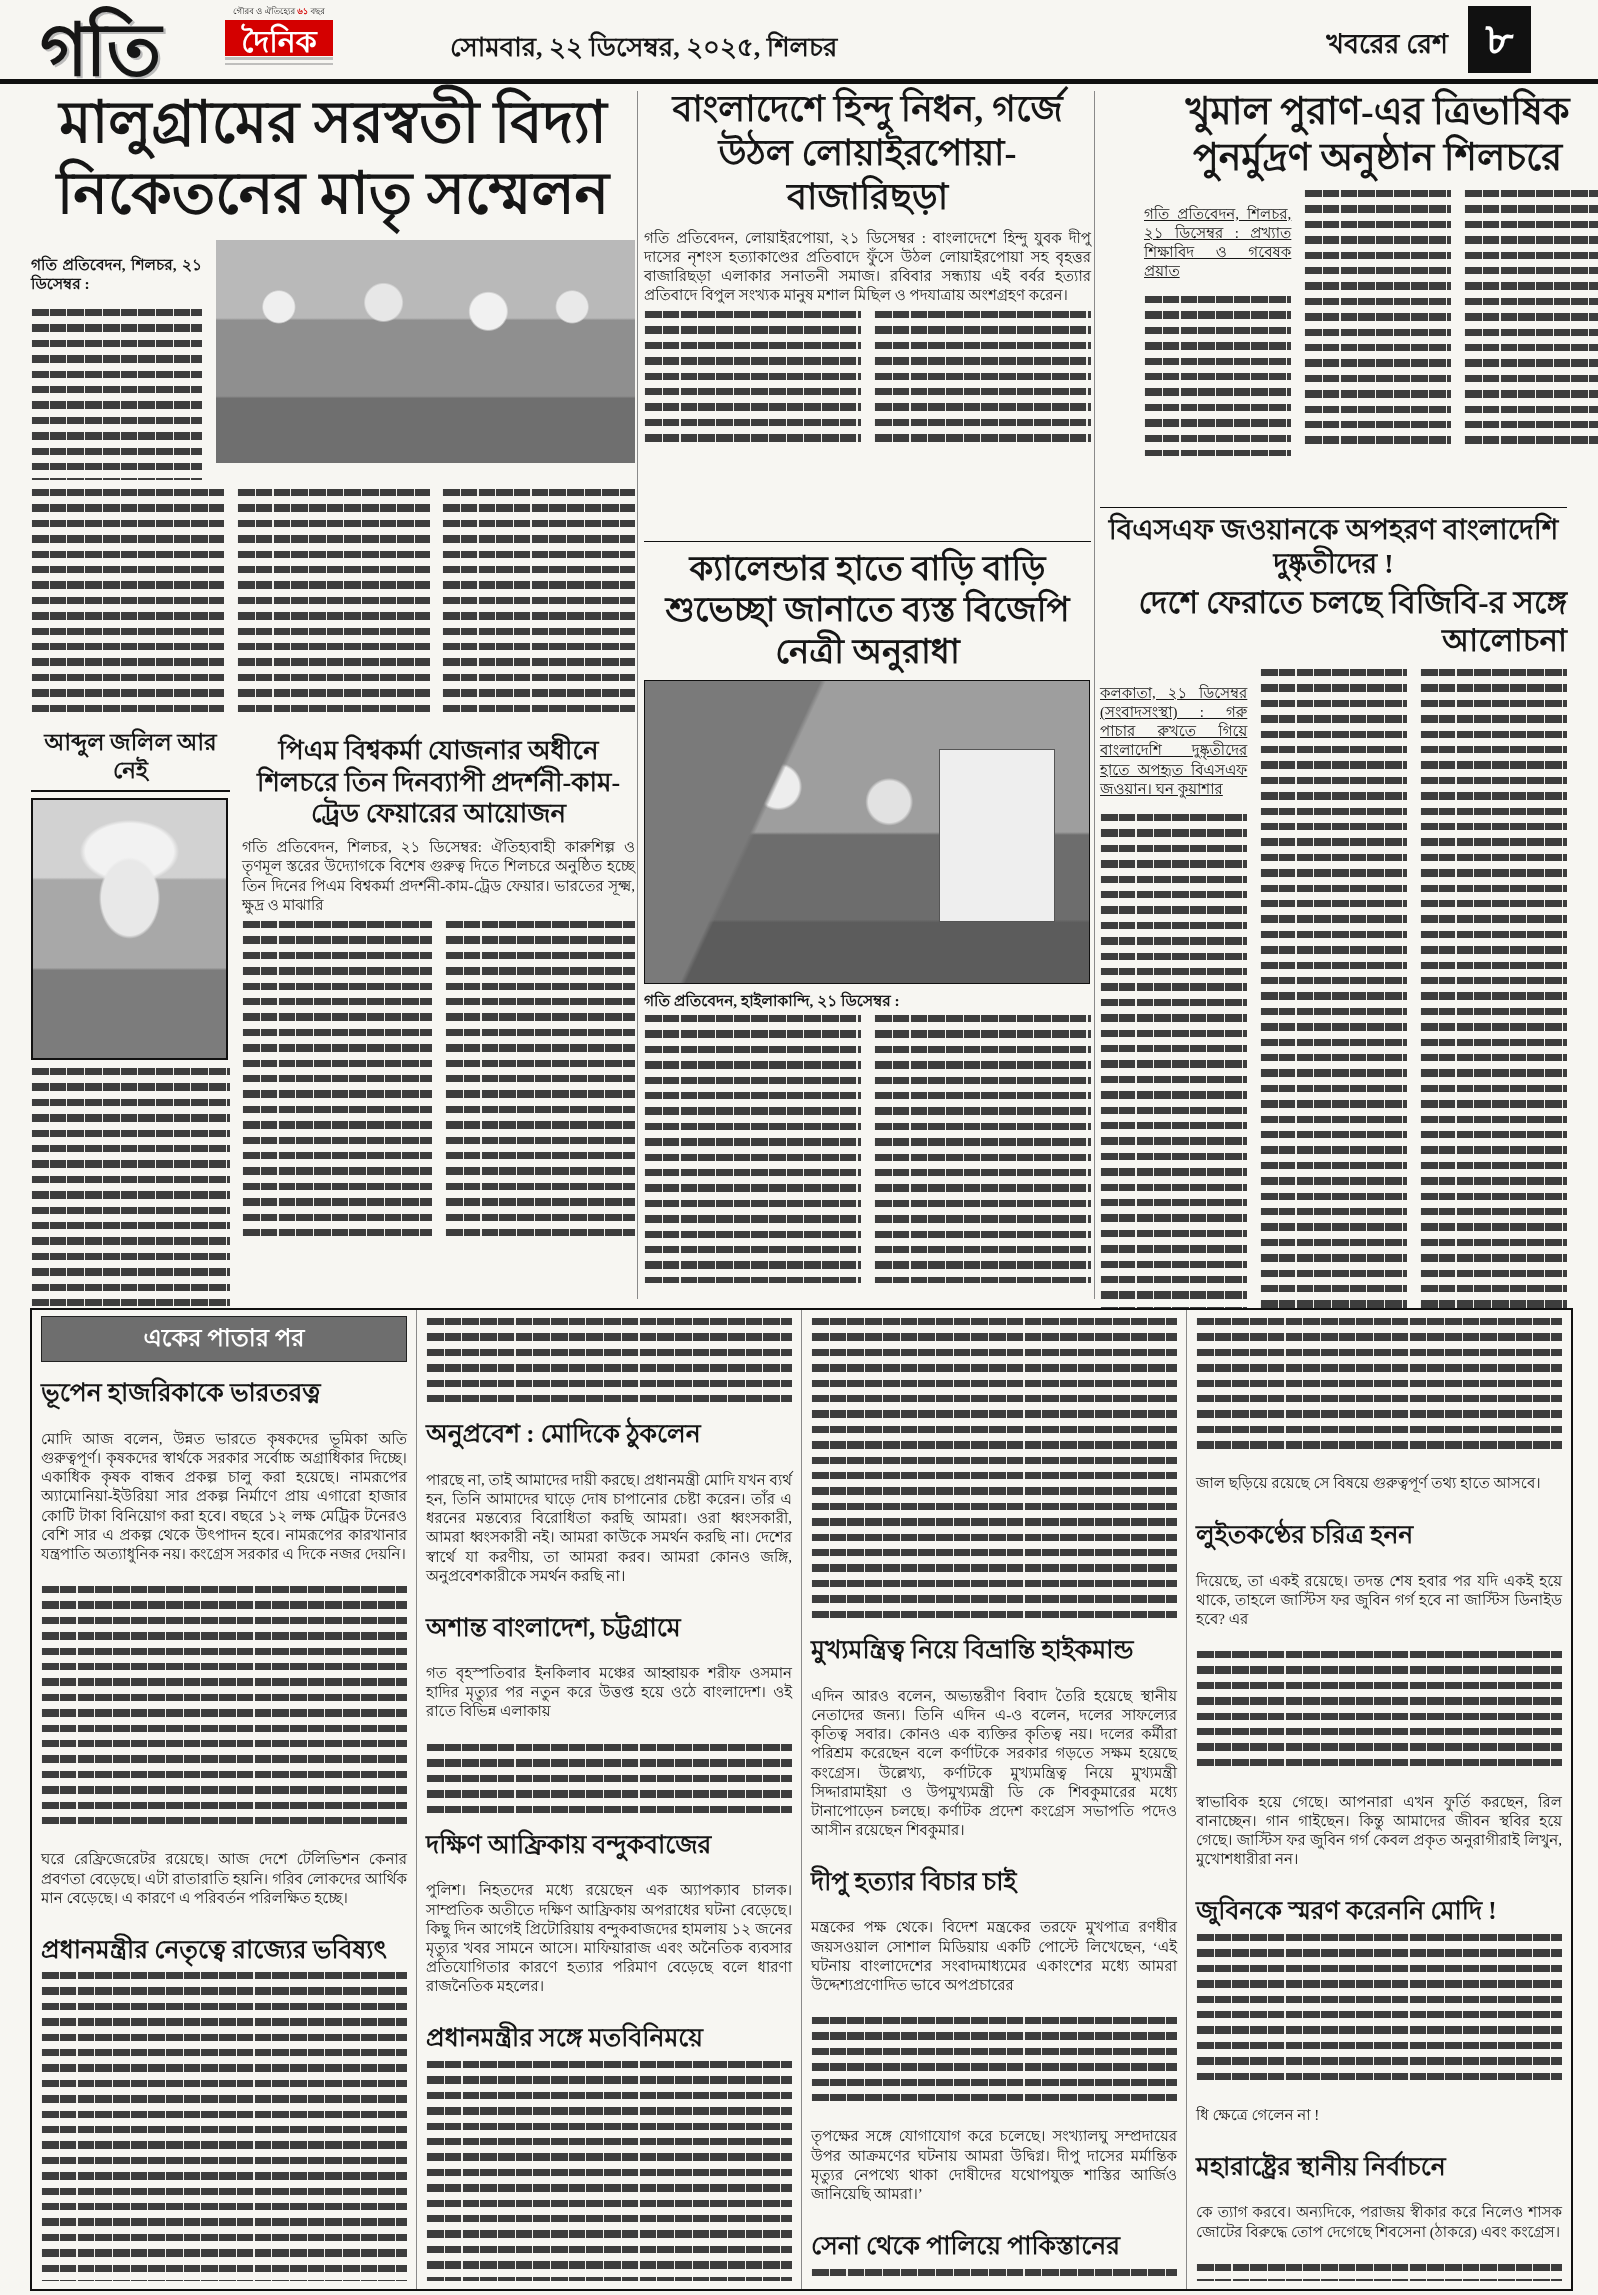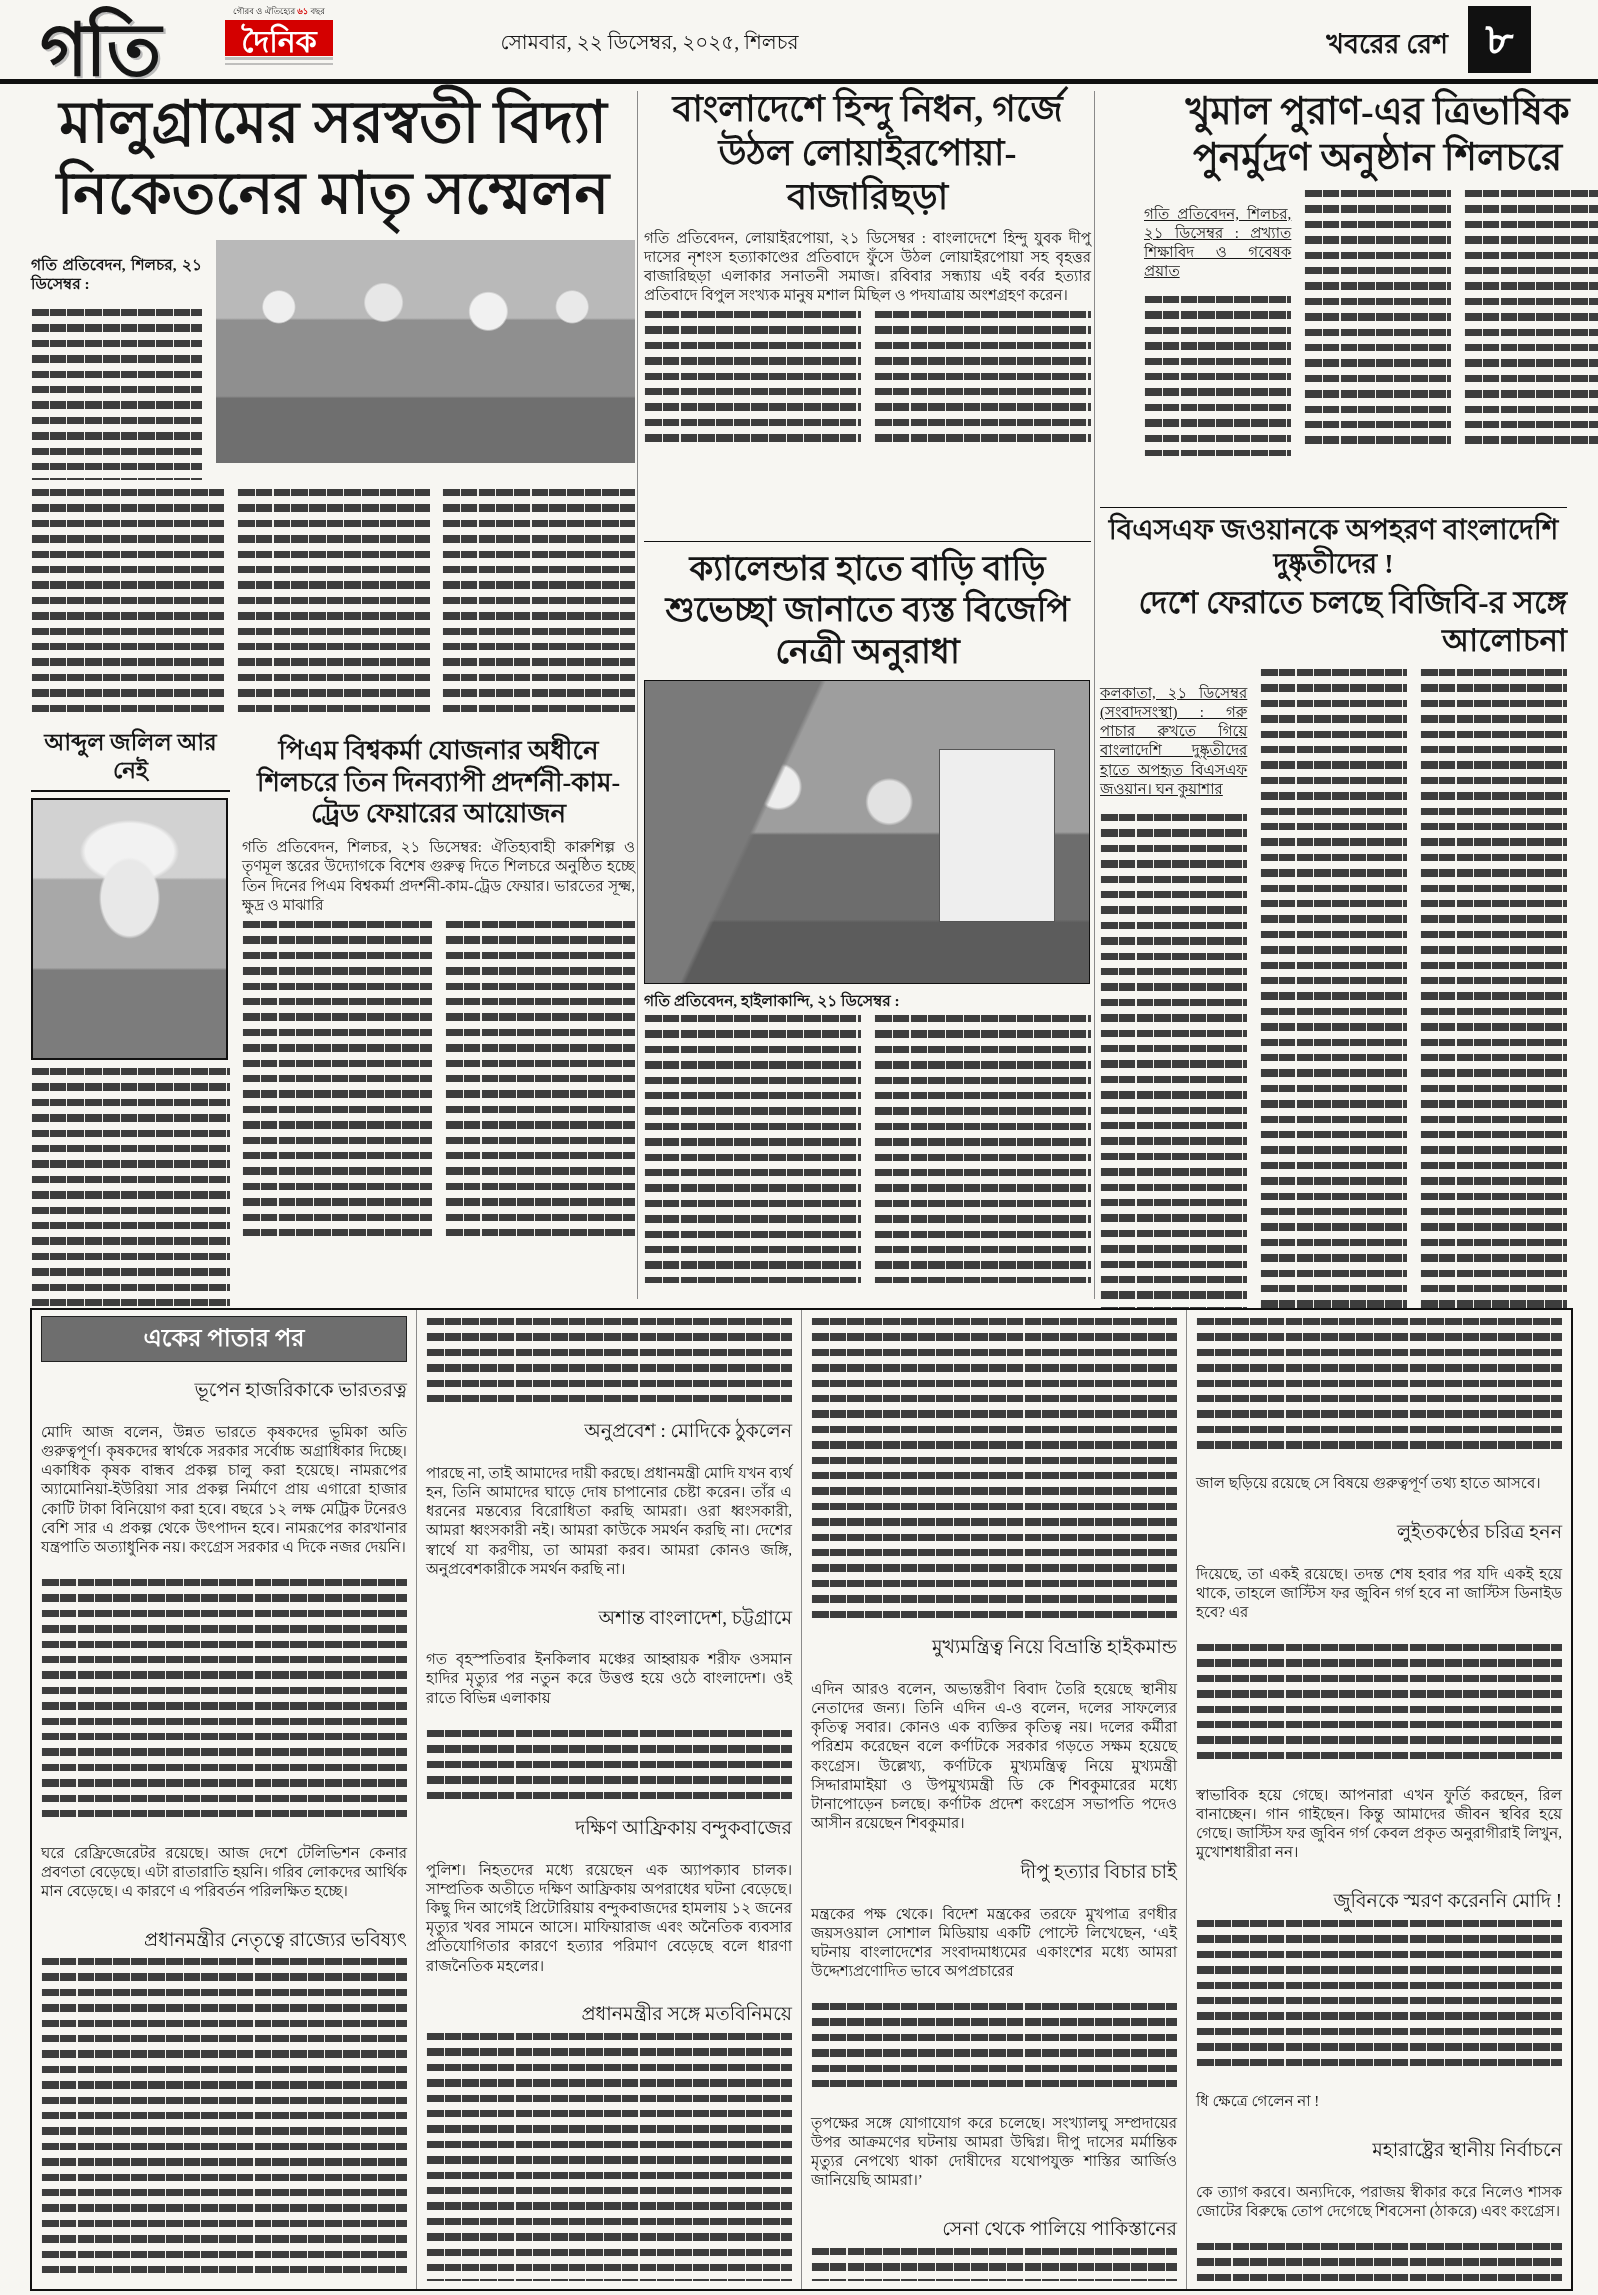--- a/index.html
+++ b/index.html
@@ -9,21 +9,21 @@
   .masthead{position:absolute;left:0;top:0;width:1599px;height:80px;}
   .logo-main{position:absolute;left:40px;top:-5.7px;font-size:73px;font-weight:bold;
              text-shadow:2.3px 2.3px 0 #bbb;letter-spacing:-2.3px;}
   .logo-box{position:absolute;left:225px;top:4.6px;width:108px;height:71px;text-align:center;}
   .logo-tagline{font-size:8.5px;color:#222;white-space:nowrap;}
   .logo-tagline b{color:#d40000;}
   .logo-badge{background:#d40000;color:#fff;font-weight:bold;font-size:30px;line-height:44px;
               height:36px;margin-top:1.1px;}
   .logo-contact{margin-top:1.7px;height:10.3px;background:
      repeating-linear-gradient(180deg,#9a9a9a 0 2.8px,transparent 2.8px 5.7px);opacity:.6;}
-  .dateline{position:absolute;left:450px;top:27px;width:399px;font-size:20px;font-weight:normal;text-align:center;}
+  .dateline{position:absolute;left:450px;top:27px;width:399px;font-size:26px;font-weight:bold;text-align:left;}
   .section-label{position:absolute;right:151px;top:23px;font-size:27px;font-weight:bold;}
   .page-number{position:absolute;right:68px;top:5.7px;width:63px;height:67px;background:#111;
                color:#fff;font-size:43px;font-weight:bold;text-align:center;line-height:67px;}
   .mast-rule{position:absolute;left:0;top:79px;width:1599px;height:4.6px;background:#111;}
   
   .art{position:absolute;}
   .hl{font-weight:bold;text-align:center;line-height:1.22;}
   .byline{font-weight:bold;font-size:15.4px;line-height:1.25;text-align:justify;}
   .body-text{font-size:15px;line-height:1.28;text-align:justify;}
   .fill{background:
@@ -52,21 +52,21 @@
      linear-gradient(180deg,#9e9e9e 0 50%,#6d6d6d 51% 100%);}
   .ph-calendar .cal-sheet{position:absolute;right:34px;top:68px;width:114px;height:171px;
      background:#eee;border:1.7px solid #555;}
   
   .cont-box{position:absolute;left:30px;top:1308px;width:1539px;height:979px;
             border:2.8px solid #111;background:#f7f6f2;display:flex;}
   .cont-col{flex:1;padding:5.7px 9px;display:flex;flex-direction:column;border-right:1.1px solid #8a8a8a;}
   .cont-col:last-child{border-right:none;}
   .cont-bar{background:#6e6e6e;border:1.1px solid #222;color:#fff;font-size:24px;font-weight:bold;
             text-align:center;padding:2.3px 0;margin-bottom:9px;}
-  .cont-h{font-size:19px;font-weight:normal;text-align:right;line-height:1.15;padding:8px 0 5.7px;}
+  .cont-h{font-size:25px;font-weight:bold;text-align:left;line-height:1.15;padding:8px 0 5.7px;}
   .cont-p{font-size:15px;line-height:1.28;text-align:justify;padding:1.1px 0 4.6px;}
   .cont-f{flex:0 0 auto;margin:2.3px 0;}
   .cont-f.grow{flex:1 1 auto;}
 </style>
 </head>
 <body>
 
 <div class="page">
 
   <div class="masthead">

